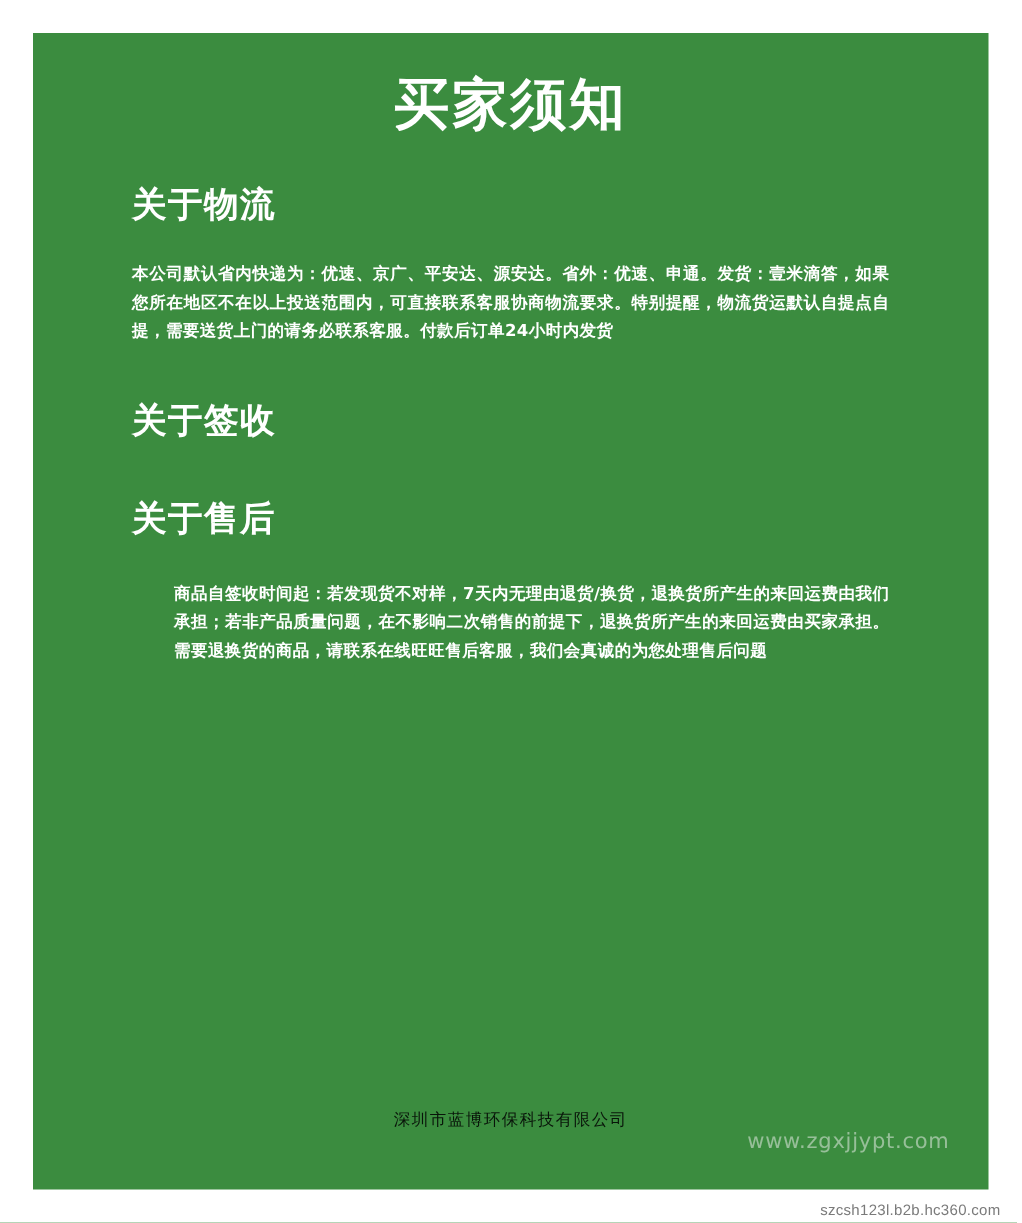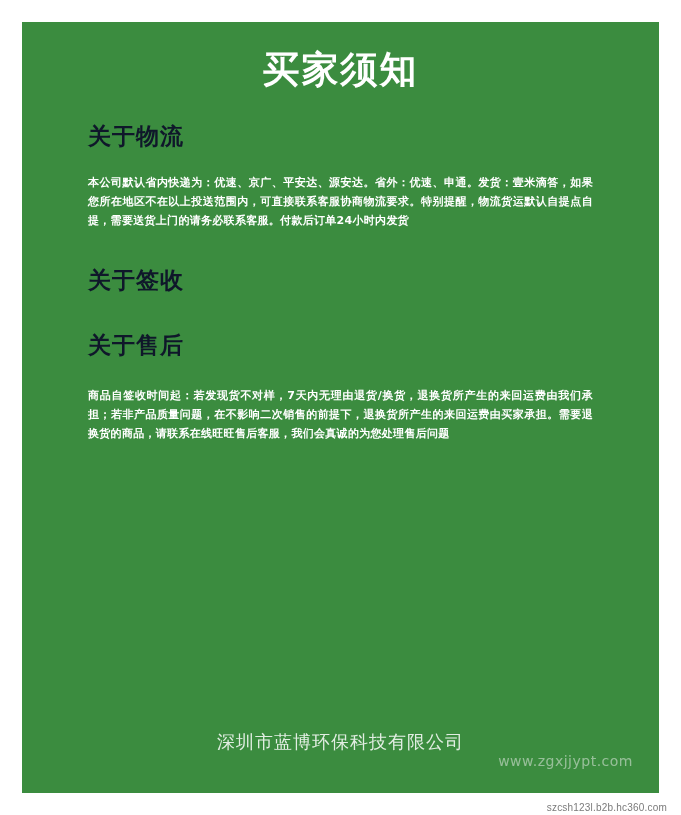--- a/index.html
+++ b/index.html
@@ -35,21 +35,21 @@
     color: #ffffff;
     font-size: 37px;
     font-weight: bold;
     letter-spacing: 2px;
     line-height: 1.2;
   }
   .section {
     padding: 0 66px 0 66px;
   }
   .section-heading {
-    color: #0f172a;
+    color: #ffffff;
     font-size: 23px;
     font-weight: bold;
     letter-spacing: 1px;
     margin: 0;
   }
   .sec-logistics .section-heading { padding-top: 29px; }
   .sec-receipt .section-heading { padding-top: 34px; }
   .sec-aftersale .section-heading { padding-top: 34px; }
 
   .section-body {
@@ -59,30 +59,30 @@
     line-height: 1.72;
     letter-spacing: 0.3px;
     margin: 0;
     padding-top: 22px;
     text-align: justify;
   }
   .section-body p {
     margin: 0;
   }
   .sec-receipt .section-body { padding-top: 26px; }
-  .sec-aftersale .section-body { padding-top: 26px; }
+  .sec-aftersale .section-body { padding-top: 26px; margin-left: 28px; }
 
   .watermark-center {
     position: absolute;
     left: 0;
     right: 0;
     bottom: 39px;
     text-align: center;
-    color: #ffffff;
-    font-size: 18px;
+    color: #000000;
+    font-size: 11px;
     letter-spacing: 1px;
     opacity: 0.85;
   }
   .watermark-faint {
     position: absolute;
     right: 26px;
     bottom: 24px;
     color: #e3e9e3;
     font-size: 14px;
     opacity: 0.55;

